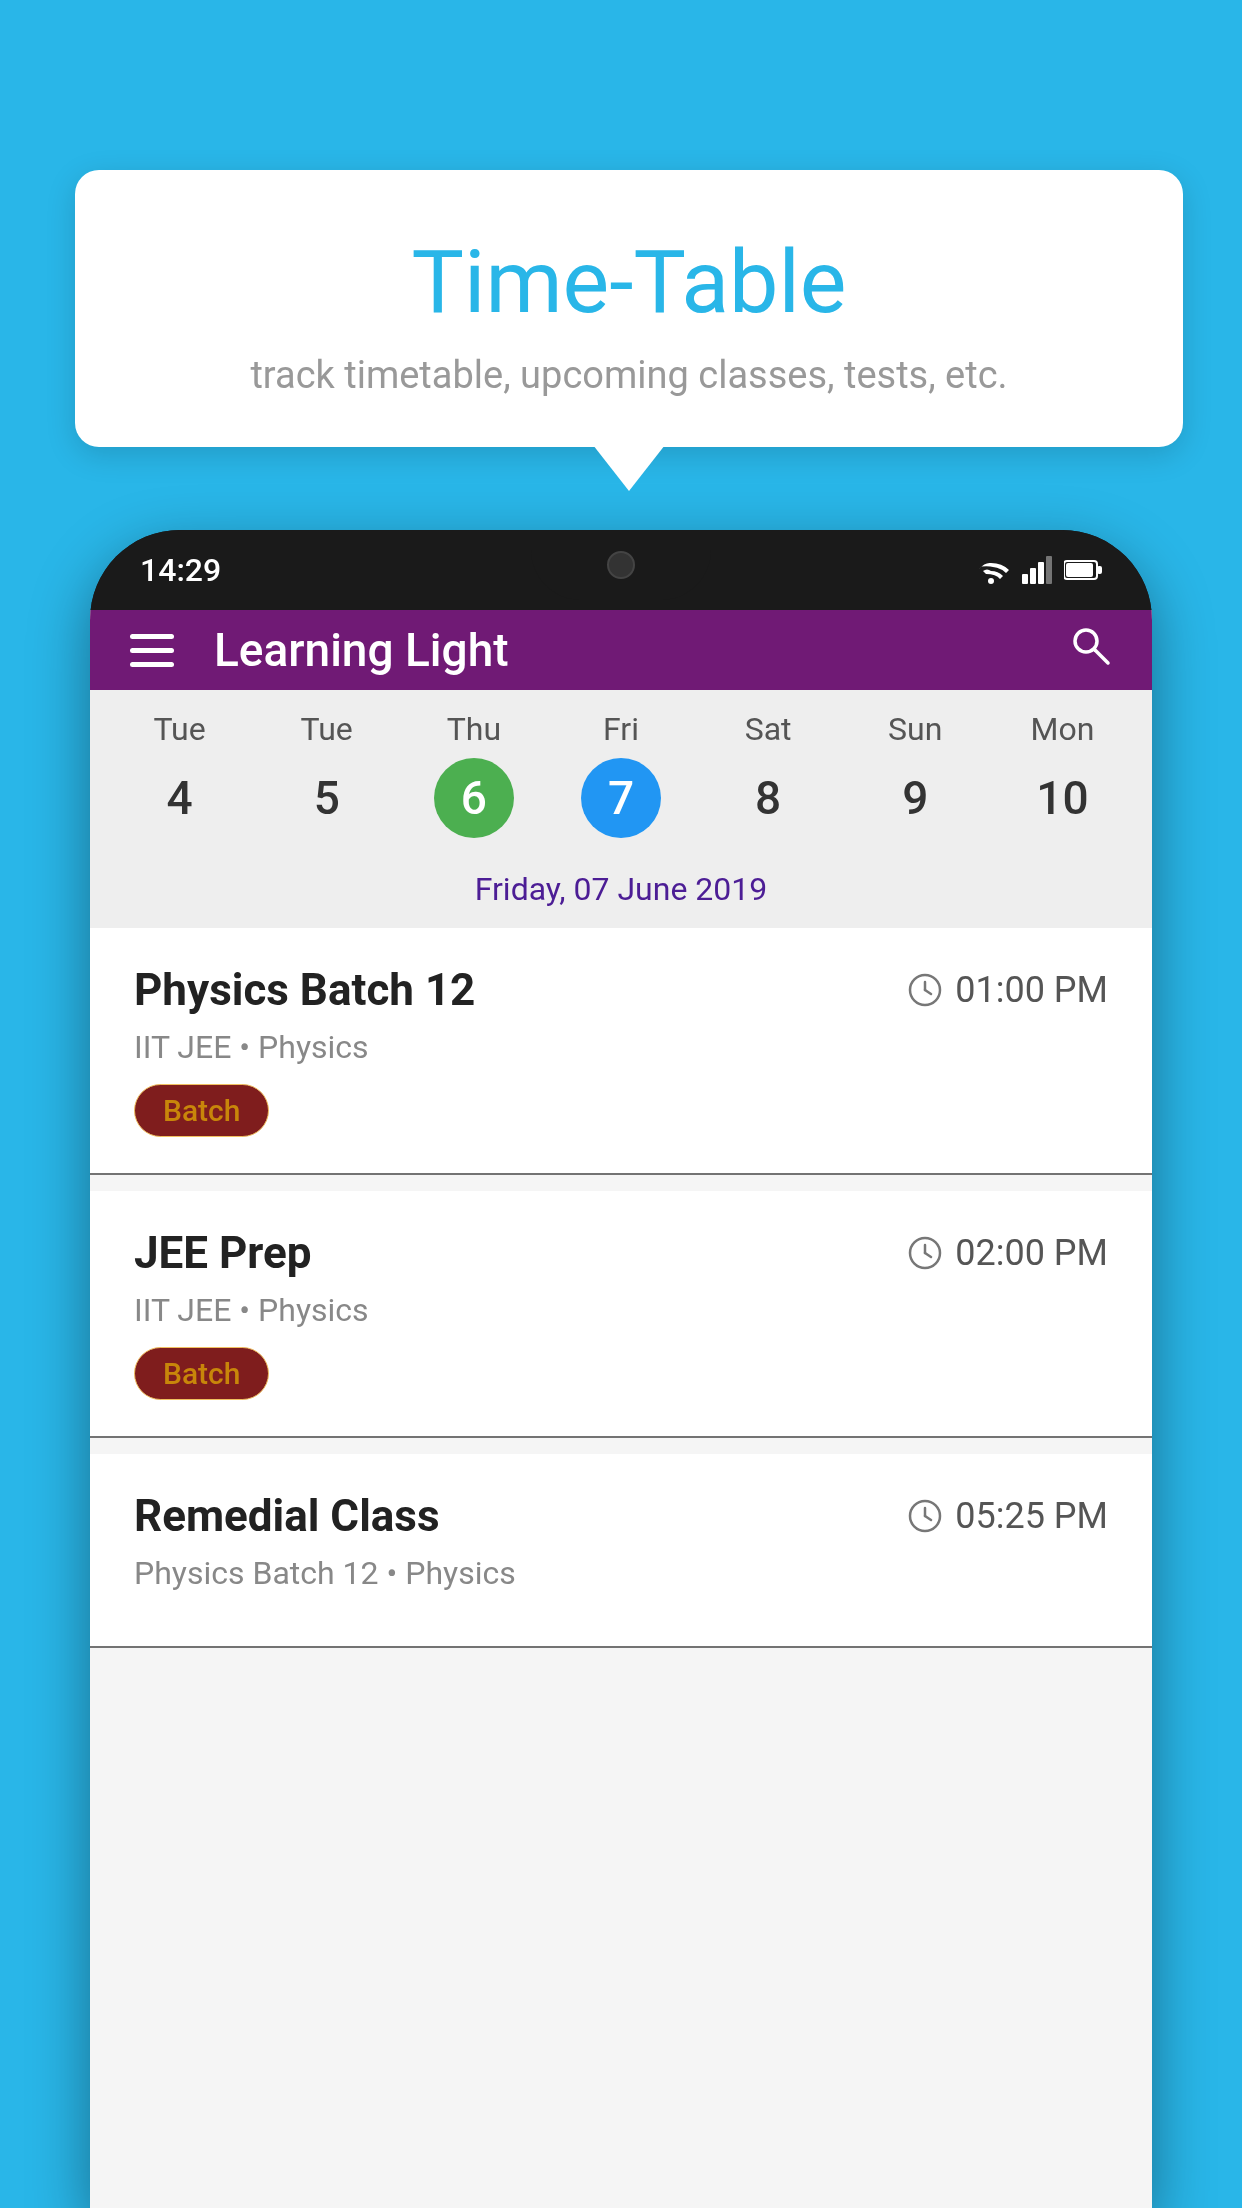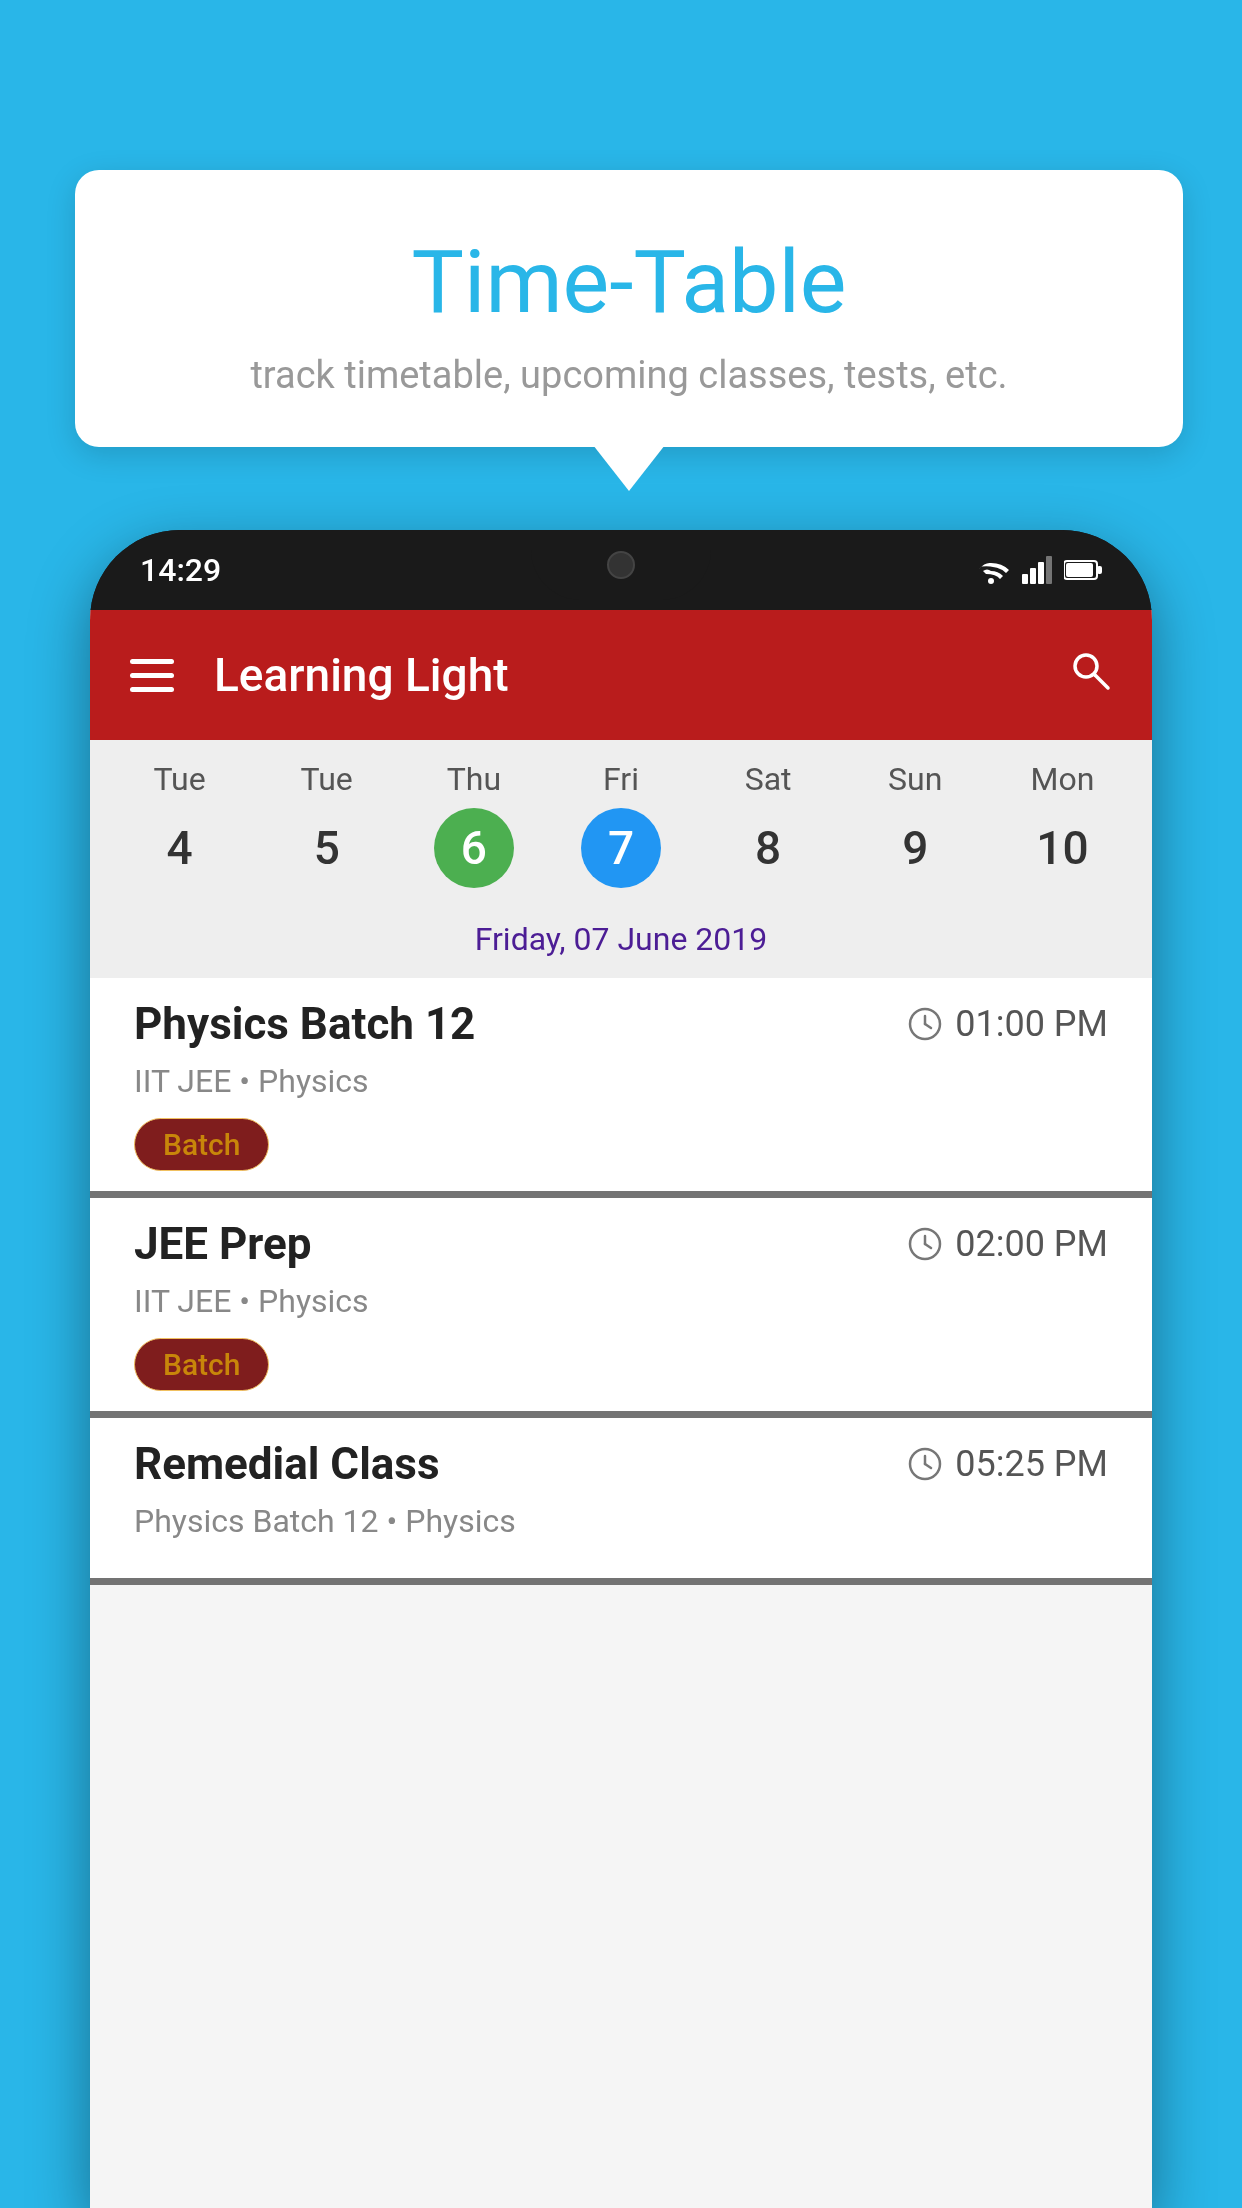--- a/index.html
+++ b/index.html
@@ -114,22 +114,22 @@
       top: 80px;
       left: 0;
       right: 0;
       bottom: 0;
       background: #f5f5f5;
       overflow: hidden;
     }
 
     
     .app-bar {
-      background: #b91c1c;
-      height: 130px;
+      background: #701a75;
+      height: 80px;
       display: flex;
       align-items: center;
       padding: 0 40px;
     }
     .hamburger-icon {
       color: white;
       font-size: 44px;
       margin-right: 40px;
       display: flex;
       flex-direction: column;
@@ -205,23 +205,23 @@
       color: #4c1d95;
       background: #eeeeee;
     }
 
     
     .event-list {
       background: #f5f5f5;
     }
     .event-card {
       background: white;
-      margin-bottom: 0;
-      padding: 20px 44px;
-      border-bottom: 7px solid #737373;
+      margin-bottom: 16px;
+      padding: 36px 44px;
+      border-bottom: 2px solid #737373;
     }
     .event-header {
       display: flex;
       justify-content: space-between;
       align-items: center;
       margin-bottom: 12px;
     }
     .event-title {
       font-size: 44px;
       font-weight: 700;

